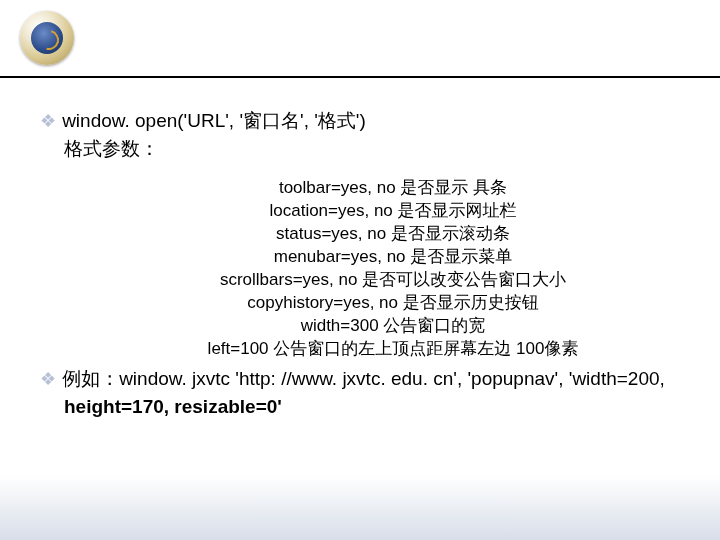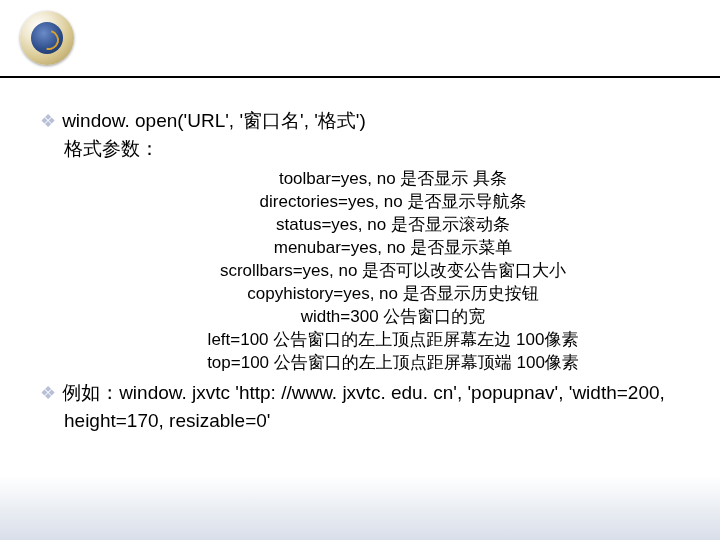--- a/index.html
+++ b/index.html
@@ -64,21 +64,21 @@
   .main-text {
     font-size: 19px;
     line-height: 26px;
     color: #000;
   }
   .sub-indent {
     padding-left: 24px;
     font-size: 19px;
     line-height: 26px;
     color: #000;
-    margin-bottom: 5px;
+    margin-bottom: 14px;
   }
   .param-list {
     padding-left: 66px;
     text-align: center;
   }
   .param-list div {
     font-size: 17px;
     line-height: 23px;
     color: #000;
   }
@@ -88,20 +88,21 @@
   .example-text {
     font-size: 19px;
     line-height: 26px;
     color: #000;
   }
   .example-cont {
     padding-left: 24px;
     font-size: 19px;
     line-height: 26px;
     color: #000;
+    font-weight: bold;
   }
 </style>
 </head>
 <body>
 
 <div class="header">
   <div class="logo-wrap">
     <div class="logo-inner"></div>
   </div>
 </div>
@@ -110,28 +111,27 @@
 
   <div class="bullet-row">
     <span class="bullet">❖</span>
     <span class="main-text">window. open('URL', '窗口名', '格式')</span>
   </div>
 
   <div class="sub-indent">格式参数：</div>
 
   <div class="param-list">
     <div>toolbar=yes, no 是否显示 具条</div>
-    <div>directories=yes, no 是否显示导航条</div>
+    <div>location=yes, no 是否显示网址栏</div>
     <div>status=yes, no 是否显示滚动条</div>
     <div>menubar=yes, no 是否显示菜单</div>
     <div>scrollbars=yes, no 是否可以改变公告窗口大小</div>
     <div>copyhistory=yes, no 是否显示历史按钮</div>
     <div>width=300 公告窗口的宽</div>
     <div>left=100 公告窗口的左上顶点距屏幕左边 100像素</div>
-    <div>top=100 公告窗口的左上顶点距屏幕顶端 100像素</div>
   </div>
 
   <div class="bullet-row example-block">
     <span class="bullet">❖</span>
     <span class="example-text">例如：window. jxvtc 'http: //www. jxvtc. edu. cn', 'popupnav', 'width=200,</span>
   </div>
   <div class="example-cont">height=170, resizable=0'</div>
 
 </div>
 

